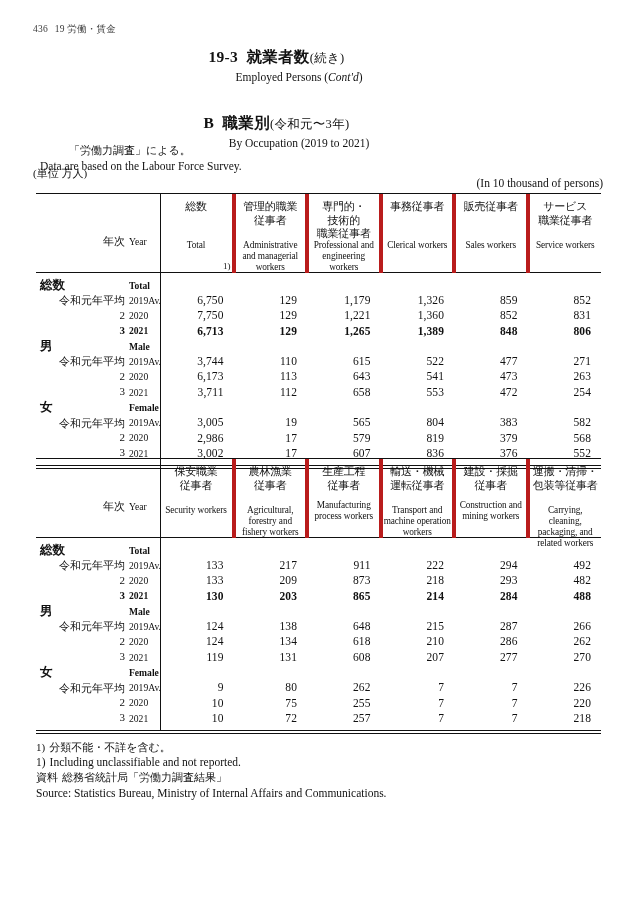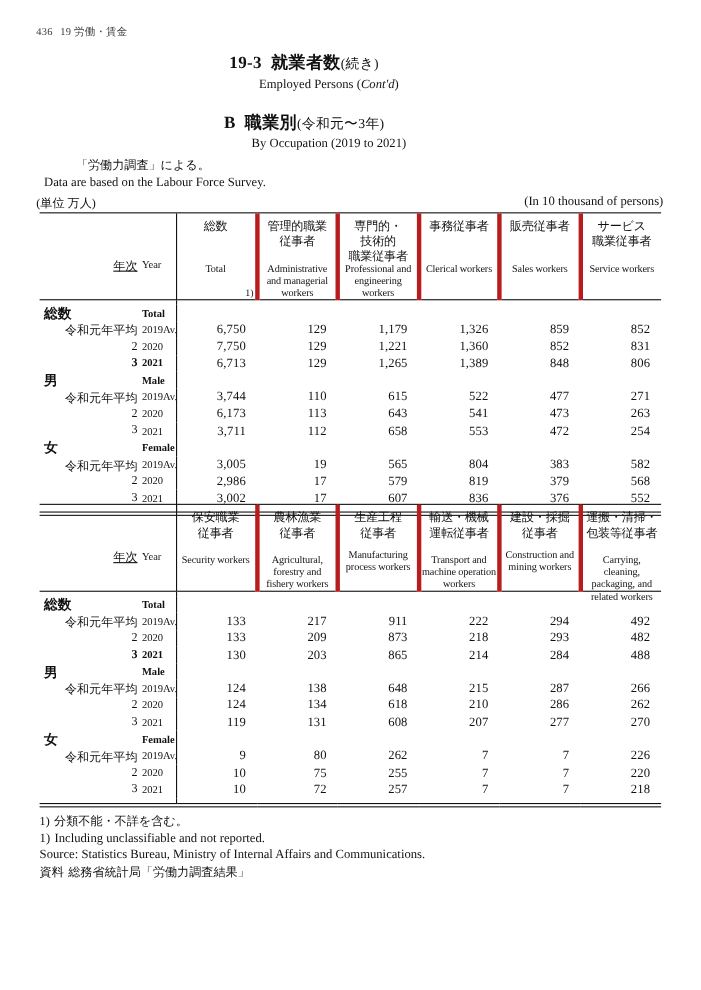--- a/index.html
+++ b/index.html
@@ -37,21 +37,21 @@
   .running-head .rh-page { margin-right: 7px; }
 
   
   .title-block {
     position: absolute;
     left: 0;
     width: 553px;
     text-align: center;
   }
   .t-main { top: 47px; }
-  .t-sub  { top: 101px; }
+  .t-sub  { top: 113px; }
 
   .title-jp {
     font-size: 15.5px;
     letter-spacing: 0.3px;
     white-space: nowrap;
   }
   .title-jp .big {
     font-weight: bold;
     font-size: 15.5px;
   }
@@ -79,21 +79,21 @@
   .note-en {
     position: absolute;
     left: 40px;
     top: 160px;
     font-size: 11.5px;
     white-space: nowrap;
   }
   .unit-left {
     position: absolute;
     left: 33px;
-    top: 177px;
+    top: 166px;
     font-size: 11px;
     white-space: nowrap;
   }
   .unit-right {
     position: absolute;
     right: 34px;
     top: 177px;
     font-size: 11.5px;
     white-space: nowrap;
   }
@@ -183,21 +183,20 @@
     font-size: 9px;
   }
 
   .yr-jp {
     position: absolute;
     left: 0;
     top: 40px;
     width: 89px;
     text-align: right;
     font-size: 11px;
-    text-decoration: underline;
   }
   .yr-en {
     position: absolute;
     left: 93px;
     top: 42px;
     font-size: 9.6px;
   }
 
   
   .tbl td.lbl {
@@ -242,21 +241,21 @@
     font-weight: bold;
     font-size: 12.5px;
     top: 0px;
   }
   tr.grp .lbl-en {
     font-weight: bold;
     font-size: 9.6px;
   }
   tr.grp td.num { height: 15.3px; }
 
-  tr.bold td.num { font-weight: normal; }
+  tr.bold td.num { font-weight: bold; }
   tr.bold .lbl-jp { font-weight: bold; }
   tr.bold .lbl-en { font-weight: bold; }
 
   tr.spacer td {
     height: 4px;
     padding: 0;
     font-size: 0;
     line-height: 0;
   }
   tr.spacer td.first-num { border-left: 1.1px solid #111; }
@@ -839,17 +838,17 @@
           <td></td>
           <td></td>
           <td></td>
         </tr>
       </tbody>
   </table>
 
   <div class="footnotes">
       <div class="fn-line"><span class="fn-num">1)</span><span>分類不能・不詳を含む。</span></div>
       <div class="fn-line en"><span class="fn-num">1)</span><span>Including unclassifiable and not reported.</span></div>
+      <div class="fn-line"><span class="fn-num">資料</span><span>総務省統計局「労働力調査結果」</span></div>
       <div class="fn-line en"><span>Source:  Statistics Bureau, Ministry of Internal Affairs and Communications.</span></div>
-      <div class="fn-line"><span class="fn-num">資料</span><span>総務省統計局「労働力調査結果」</span></div>
     </div>
 
 </div>
 
 </body></html>

